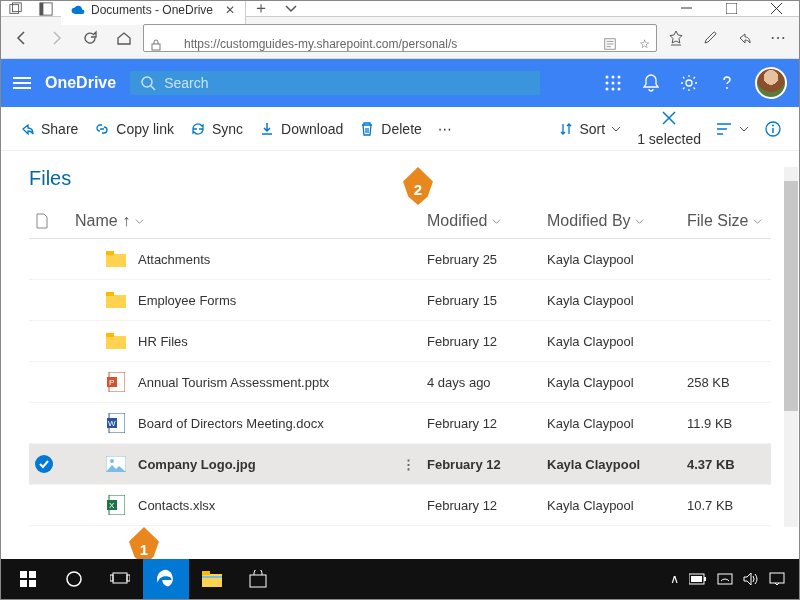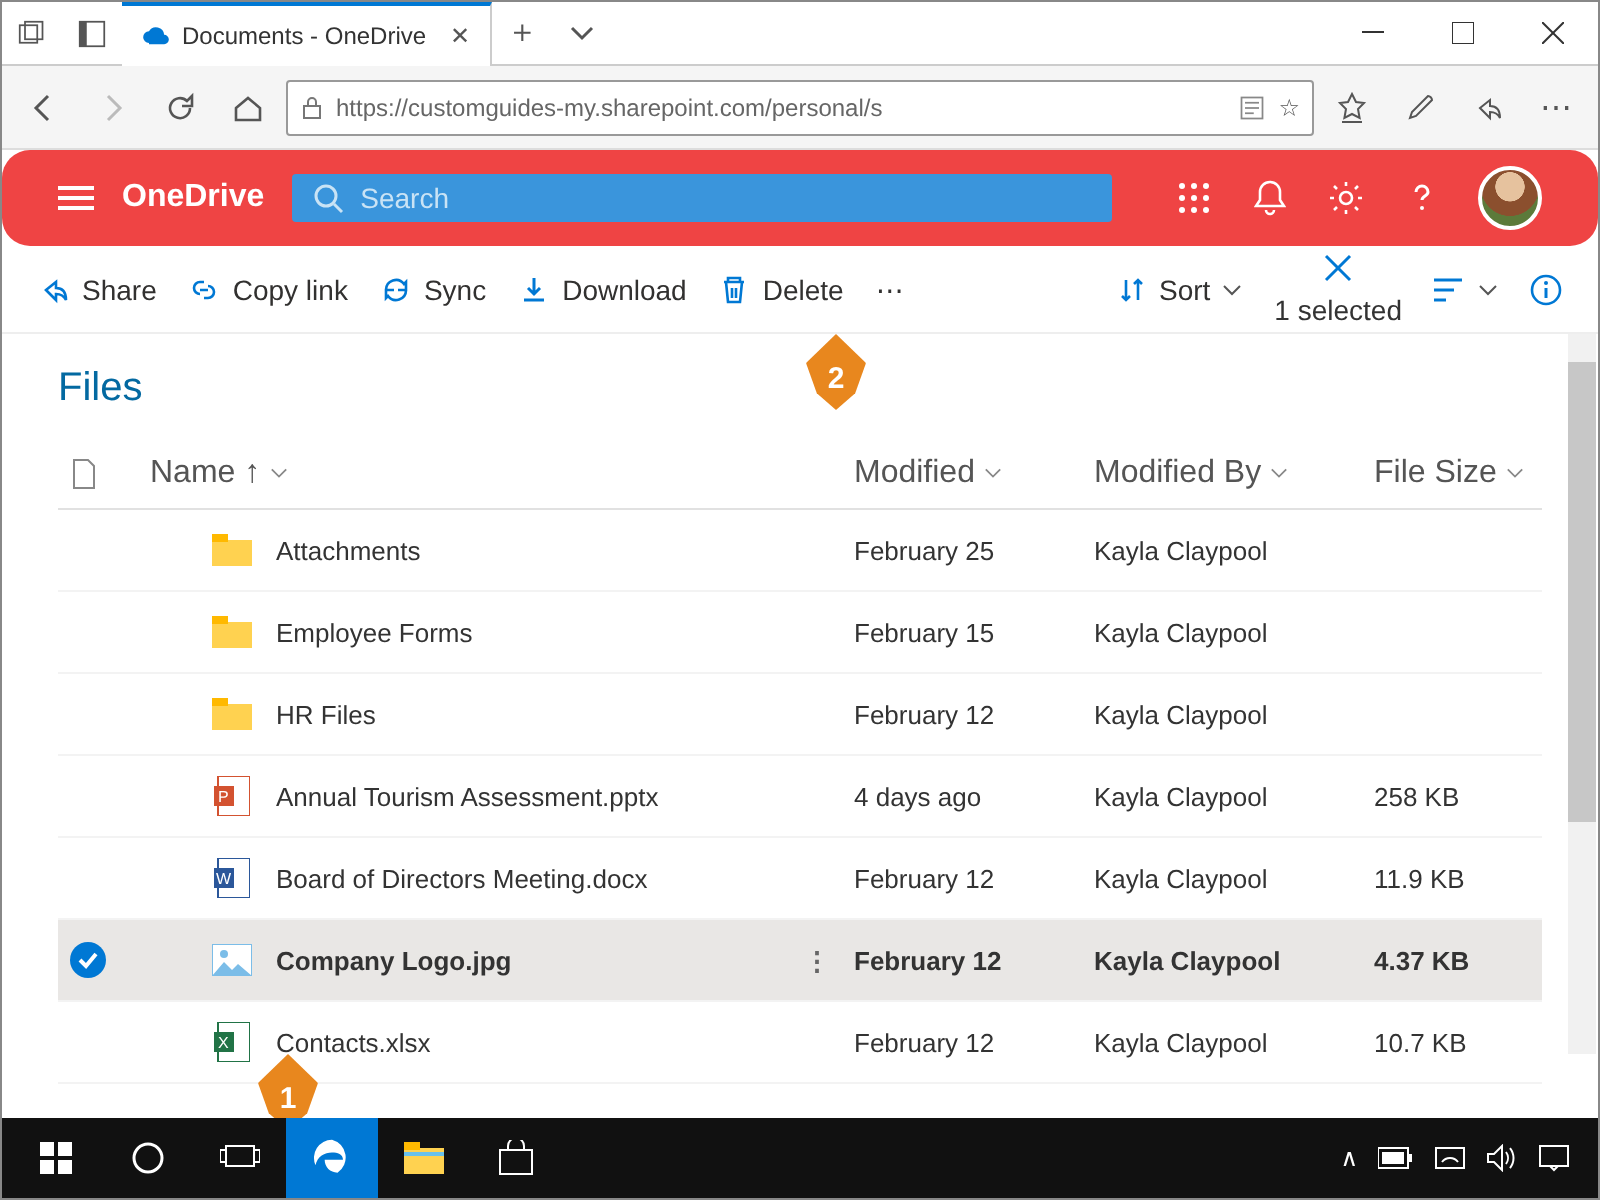--- a/index.html
+++ b/index.html
@@ -1,35 +1,35 @@
 <!DOCTYPE html>
 <html><head>
 <meta charset="utf-8">
 <style>
 * { margin:0; padding:0; box-sizing:border-box; font-family:"Segoe UI",sans-serif; }
 body { width:800px; height:600px; background:#fff; overflow:hidden; position:relative; border:1px solid #888; }
 
 
-.titlebar { height:32px; background:#fff; display:flex; align-items:center; border-bottom:1px solid #ccc; }
+.titlebar { height:16px; background:#fff; display:flex; align-items:center; border-bottom:1px solid #ccc; }
 .tabstrip { display:flex; height:32px; align-items:stretch; }
 .systab { width:30px; display:flex; align-items:center; justify-content:center; color:#555; }
 .winbtns { margin-left:auto; display:flex; }
 .winbtn { width:45px; display:flex; align-items:center; justify-content:center; color:#333; }
 .browser-tab { display:flex; align-items:center; padding:0 10px; border-right:1px solid #ccc; background:#fff; gap:6px; font-size:12px; color:#333; max-width:200px; border-top:2px solid #0078d4; }
 .browser-tab .clx { margin-left:6px; color:#555; }
 .newtab { width:30px; display:flex; align-items:center; justify-content:center; color:#555; }
 
 
 .navbar { height:42px; background:#f5f5f5; display:flex; align-items:center; padding:0 6px; gap:4px; border-bottom:1px solid #ddd; }
 .navbtn { width:30px; height:30px; display:flex; align-items:center; justify-content:center; color:#555; }
-.addr { flex:1; height:28px; border:1px solid #999; border-radius:2px; background:#fff; display:flex; align-items:center; padding:0 6px; gap:6px; font-size:12px; color:#666; }
+.addr { flex:1; height:28px; border:1px solid #999; border-radius:2px; background:#fff; display:flex; align-items:flex-end; padding:0 6px; gap:22px; font-size:12px; color:#666; }
 .addr .url { flex:1; white-space:nowrap; overflow:hidden; }
 
 
-.odhead { height:48px; background:#ef4444; display:flex; align-items:center; padding:0 28px; gap:14px; color:#fff;border-radius:14px; }
+.odhead { height:48px; background:#3b82f6; display:flex; align-items:center; padding:0 12px; gap:14px; color:#fff; }
 .odbrand { font-size:16px; font-weight:600; }
 .odsearch { flex:1; max-width:410px; height:24px; background:#3a95dc; border-radius:2px; display:flex; align-items:center; padding:0 10px; gap:8px; color:#c9e3f5; font-size:14px; }
 .odactions { margin-left:auto; display:flex; align-items:center; gap:18px; }
 .odactions .ic { width:20px; height:20px; display:flex; align-items:center; justify-content:center; }
 .avatar { width:32px; height:32px; border-radius:50%; border:2px solid #fff; background:radial-gradient(circle at 50% 30%, #e6c29e 0 30%, #8b4f2e 31% 60%, #5c7a3a 61% 100%); }
 
 
 .toolbar { height:44px; display:flex; align-items:center; padding:0 18px; gap:16px; color:#333; font-size:14px; border-bottom:1px solid #eee; }
 .tbtn { display:flex; align-items:center; gap:6px; color:#323130; }
 .tbtn svg { color:#0078d4; }

